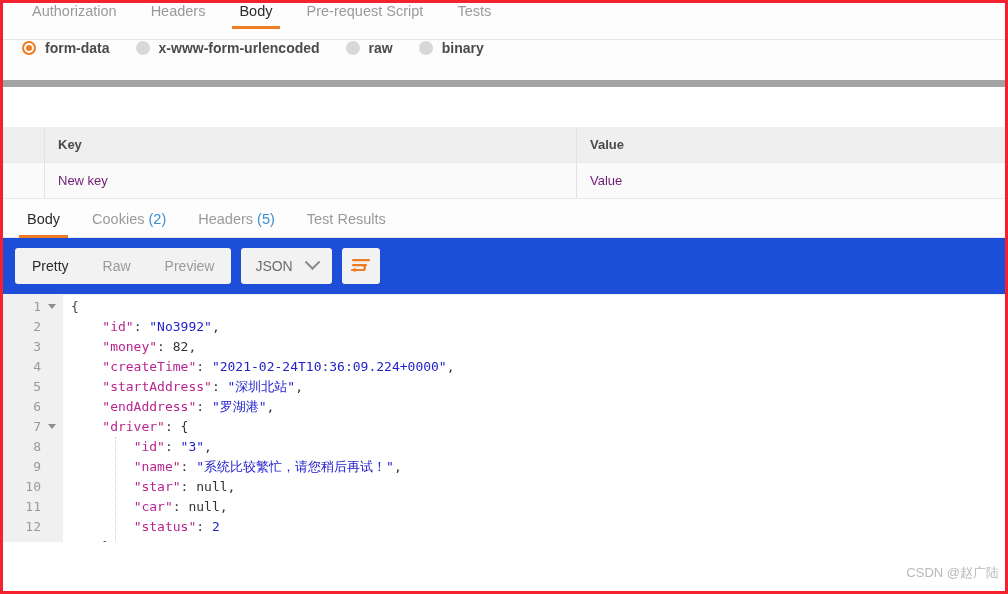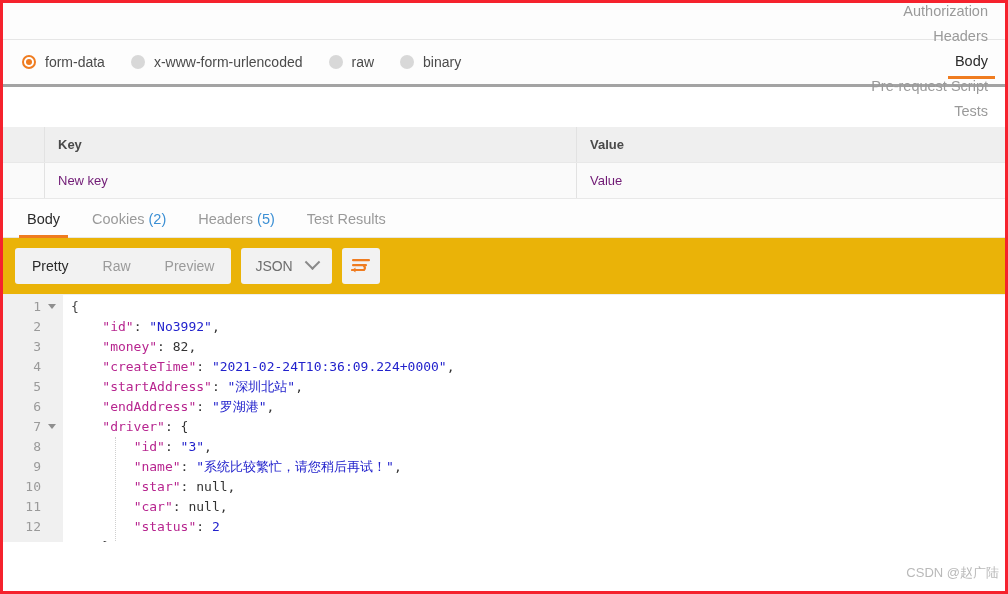--- a/index.html
+++ b/index.html
@@ -54,26 +54,25 @@
     align-items: center;
     padding-left: 16px;
     color: #555;
     font-size: 14.5px;
     cursor: text;
   }
 
   
   .req-tabs {
     display: flex;
-    align-items: flex-end;
+    align-items: flex-start;
     height: 37px;
     padding-left: 12px;
     border-bottom: 1px solid #e6e6e6;
     background: #fdfdfd;
-    flex-direction: column;
   }
   .req-tab {
     padding: 0 17px 9px 17px;
     font-size: 14.5px;
     color: #9a9a9a;
     cursor: pointer;
     position: relative;
     user-select: none;
   }
   .req-tab.active { color: #2b2b2b; }
@@ -81,26 +80,27 @@
     content: "";
     position: absolute;
     left: 10px; right: 10px; bottom: -1px;
     height: 3px;
     background: #ef7c20;
   }
 
   
   .body-types {
     display: flex;
-    align-items: center;
+    align-items: flex-start;
     height: 47px;
     padding-left: 19px;
     gap: 26px;
     background: #fdfdfd;
-    border-bottom: 3px solid #a3a3a3;
+    border-bottom: 7px solid #a3a3a3;
+    font-weight: bold;
   }
   .radio-item {
     display: flex;
     align-items: center;
     gap: 9px;
     font-size: 14px;
     color: #4b4b4b;
     cursor: pointer;
     user-select: none;
   }
@@ -180,21 +180,21 @@
   }
   .count { color: #3b8fd4; }
 
   
   .fmt-bar {
     display: flex;
     align-items: center;
     height: 56px;
     padding-left: 12px;
     gap: 10px;
-    background: #eab308;
+    background: #1d4ed8;
   }
   .seg-group {
     display: flex;
     background: #f2f2f2;
     border-radius: 3px;
     height: 36px;
     align-items: center;
   }
   .seg {
     padding: 0 17px;

